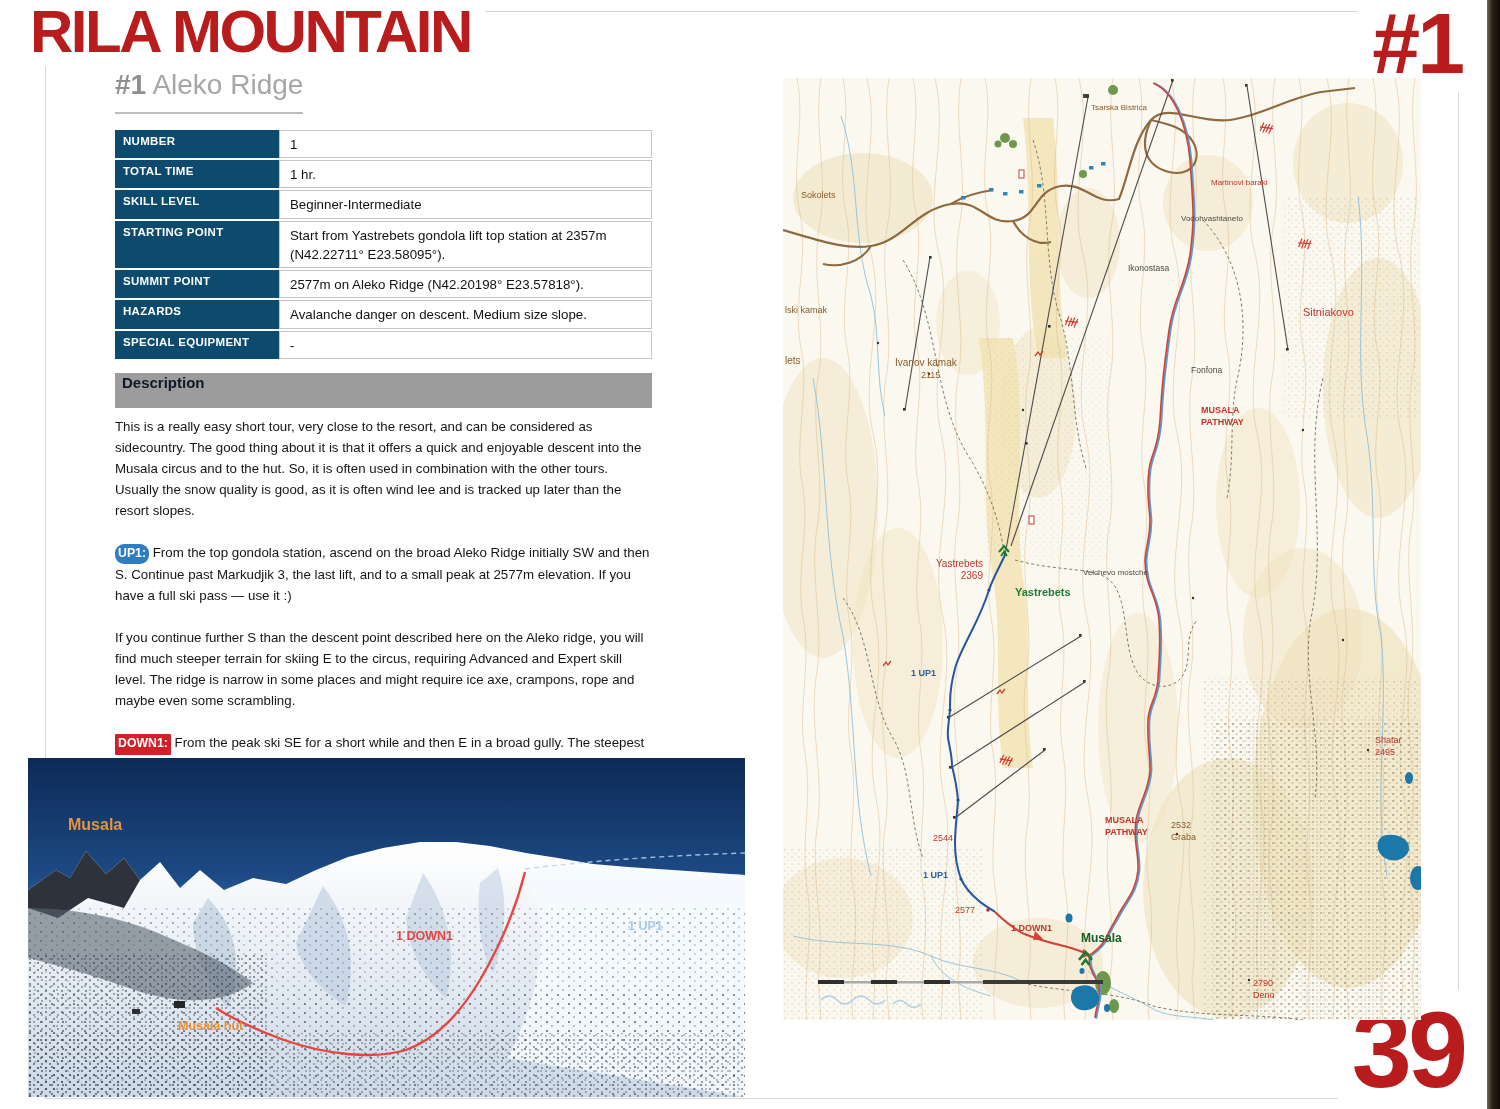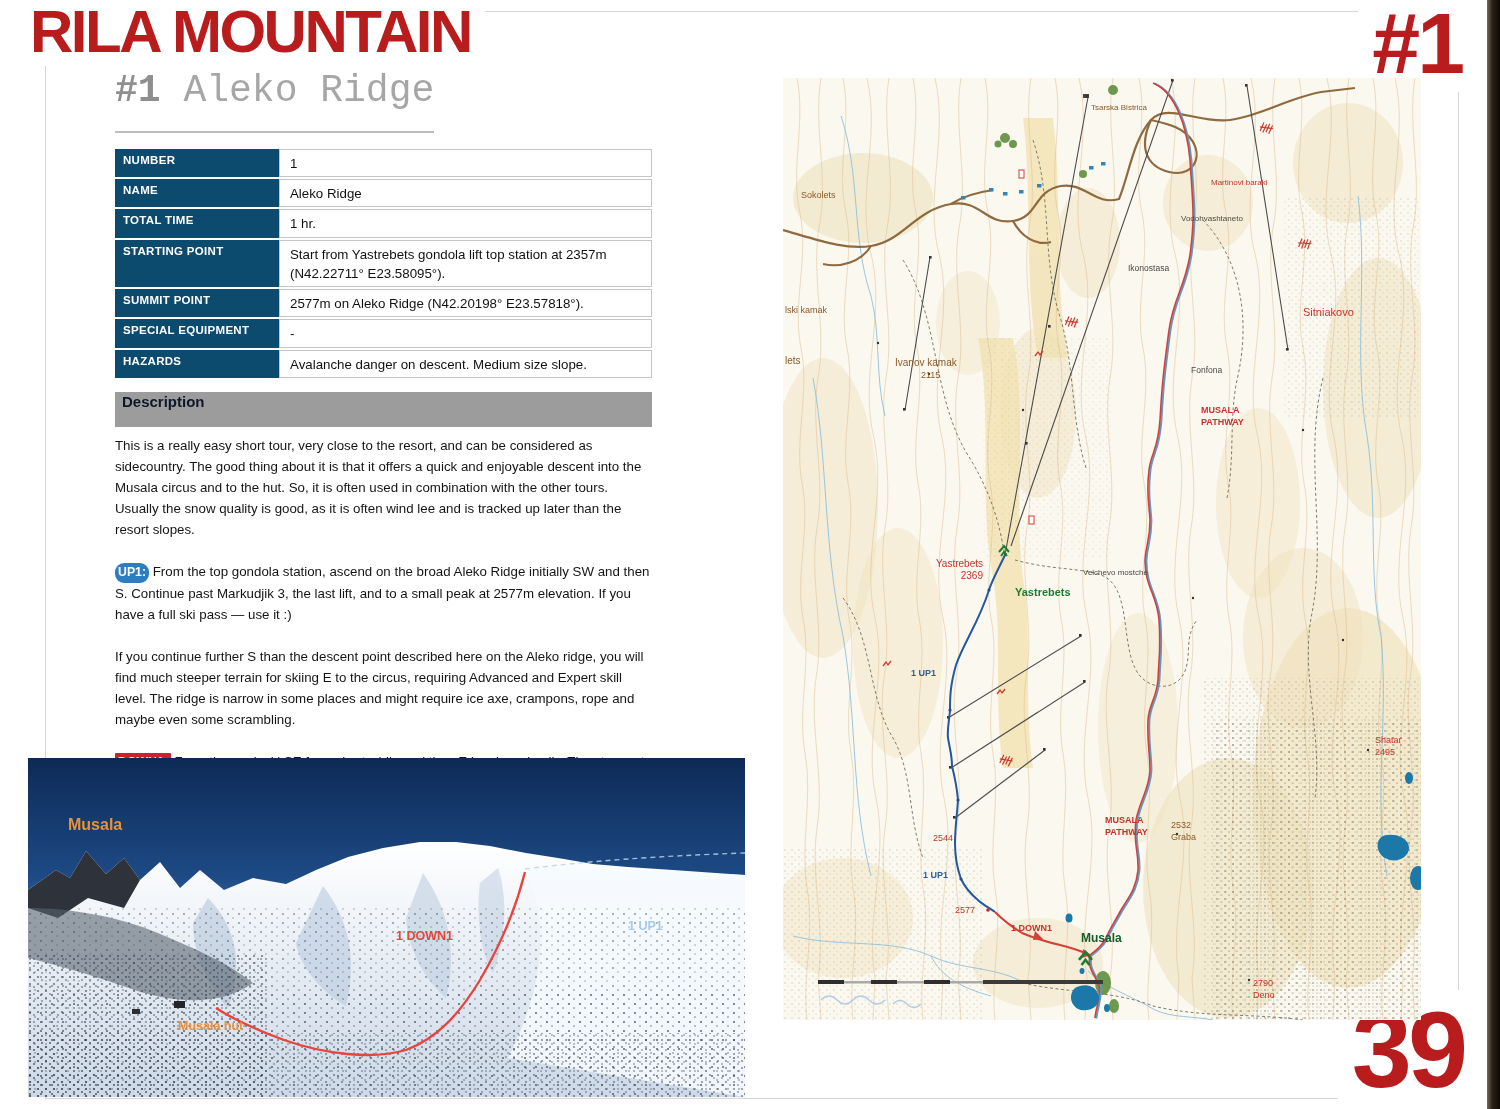--- a/index.html
+++ b/index.html
@@ -8,22 +8,22 @@
   .frame{position:absolute;left:45px;top:11px;width:1412px;height:1086px;
          border:1px solid #d6d6d6;}
   .big-text{position:absolute;color:#b91c1c;font-weight:bold;background:#fff;line-height:1;white-space:nowrap;}
   .header-title{left:28px;top:2px;font-size:60px;letter-spacing:-2.5px;padding:0 14px 4px 2px;}
   .corner-num{right:36px;top:-8px;font-size:86px;letter-spacing:-3px;padding:8px 2px 6px 14px;}
   .page-num{right:34px;top:990px;font-size:108px;letter-spacing:-4px;padding:6px 2px 0 14px;}
   .right-edge{position:absolute;right:0;top:0;width:13px;height:1109px;
               background:linear-gradient(90deg,#7a6a55 0%,#2b2117 40%,#0d0a06 100%);}
 
   .left-col{position:absolute;left:115px;top:70px;width:537px;}
-  h1.route-title{margin:0 0 14px 0;font-size:38px;line-height:1.1;display:inline-block;
-                 border-bottom:2px solid #bdbdbd;padding-bottom:19px;font-weight:normal;font-family:Liberation Mono, monospace;}
+  h1.route-title{margin:0 0 14px 0;font-size:28px;line-height:1.1;display:inline-block;
+                 border-bottom:2px solid #bdbdbd;padding-bottom:11px;font-weight:normal;}
   .t-num{font-weight:bold;color:#8f8f8f;}
   .t-name{color:#a6a6a6;}
 
   table.info{border-collapse:separate;border-spacing:0 2px;width:537px;}
   td.lbl{background:#0c4a6e;color:#fff;font-weight:bold;font-size:11.5px;letter-spacing:.3px;
          width:148px;padding:5px 8px 4px 8px;vertical-align:top;}
   td.val{background:#fff;border:1px solid #c6c6c6;font-size:13.3px;color:#111;
          padding:4px 10px 3px 10px;line-height:1.45;}
 
   .desc-bar{margin-top:12px;background:#9c9c9c;color:#0f172a;font-weight:bold;
@@ -61,42 +61,42 @@
   <div class="left-col">
     <h1 class="route-title"><span class="t-num">#1</span> <span class="t-name">Aleko Ridge</span></h1>
 
     <table class="info">
       <tbody>
         <tr>
             <td class="lbl">NUMBER</td>
             <td class="val">1</td>
           </tr>
         <tr>
-            <td class="lbl">NAME</td>
-            <td class="val">Aleko Ridge</td>
-          </tr>
-        <tr>
             <td class="lbl">TOTAL TIME</td>
             <td class="val">1 hr.</td>
           </tr>
         <tr>
+            <td class="lbl">SKILL LEVEL</td>
+            <td class="val">Beginner-Intermediate</td>
+          </tr>
+        <tr>
             <td class="lbl">STARTING POINT</td>
             <td class="val">Start from Yastrebets gondola lift top station at 2357m (N42.22711° E23.58095°).</td>
           </tr>
         <tr>
             <td class="lbl">SUMMIT POINT</td>
             <td class="val">2577m on Aleko Ridge (N42.20198° E23.57818°).</td>
           </tr>
         <tr>
+            <td class="lbl">HAZARDS</td>
+            <td class="val">Avalanche danger on descent. Medium size slope.</td>
+          </tr>
+        <tr>
             <td class="lbl">SPECIAL EQUIPMENT</td>
             <td class="val">-</td>
-          </tr>
-        <tr>
-            <td class="lbl">HAZARDS</td>
-            <td class="val">Avalanche danger on descent. Medium size slope.</td>
           </tr>
       </tbody>
     </table>
 
     <div class="desc-bar">Description</div>
     <p class="body">This is a really easy short tour, very close to the resort, and can be considered as sidecountry. The good thing about it is that it offers a quick and enjoyable descent into the Musala circus and to the hut. So, it is often used in combination with the other tours. Usually the snow quality is good, as it is often wind lee and is tracked up later than the resort slopes.</p>
     <p class="body"><span class="badge up">UP1:</span><span> From the top gondola station, ascend on the broad Aleko Ridge initially SW and then S. Continue past Markudjik 3, the last lift, and to a small peak at 2577m elevation. If you have a full ski pass — use it :)</span></p>
     <p class="body">If you continue further S than the descent point described here on the Aleko ridge, you will find much steeper terrain for skiing E to the circus, requiring Advanced and Expert skill level. The ridge is narrow in some places and might require ice axe, crampons, rope and maybe even some scrambling.</p>
     <p class="body"><span class="badge down">DOWN1:</span><span> From the peak ski SE for a short while and then E in a broad gully. The steepest section is at about 30-35°, but relatively short, with total descent of about 230m. The gully is usually stable and safe, but should always be evaluated for avalanche danger before skiing. After reaching the bottom of the gully, continue S with a little poling to Musala hut. To get back from the hut to Borovets see the information provided in the area's introduction section.</span></p>
   </div>

